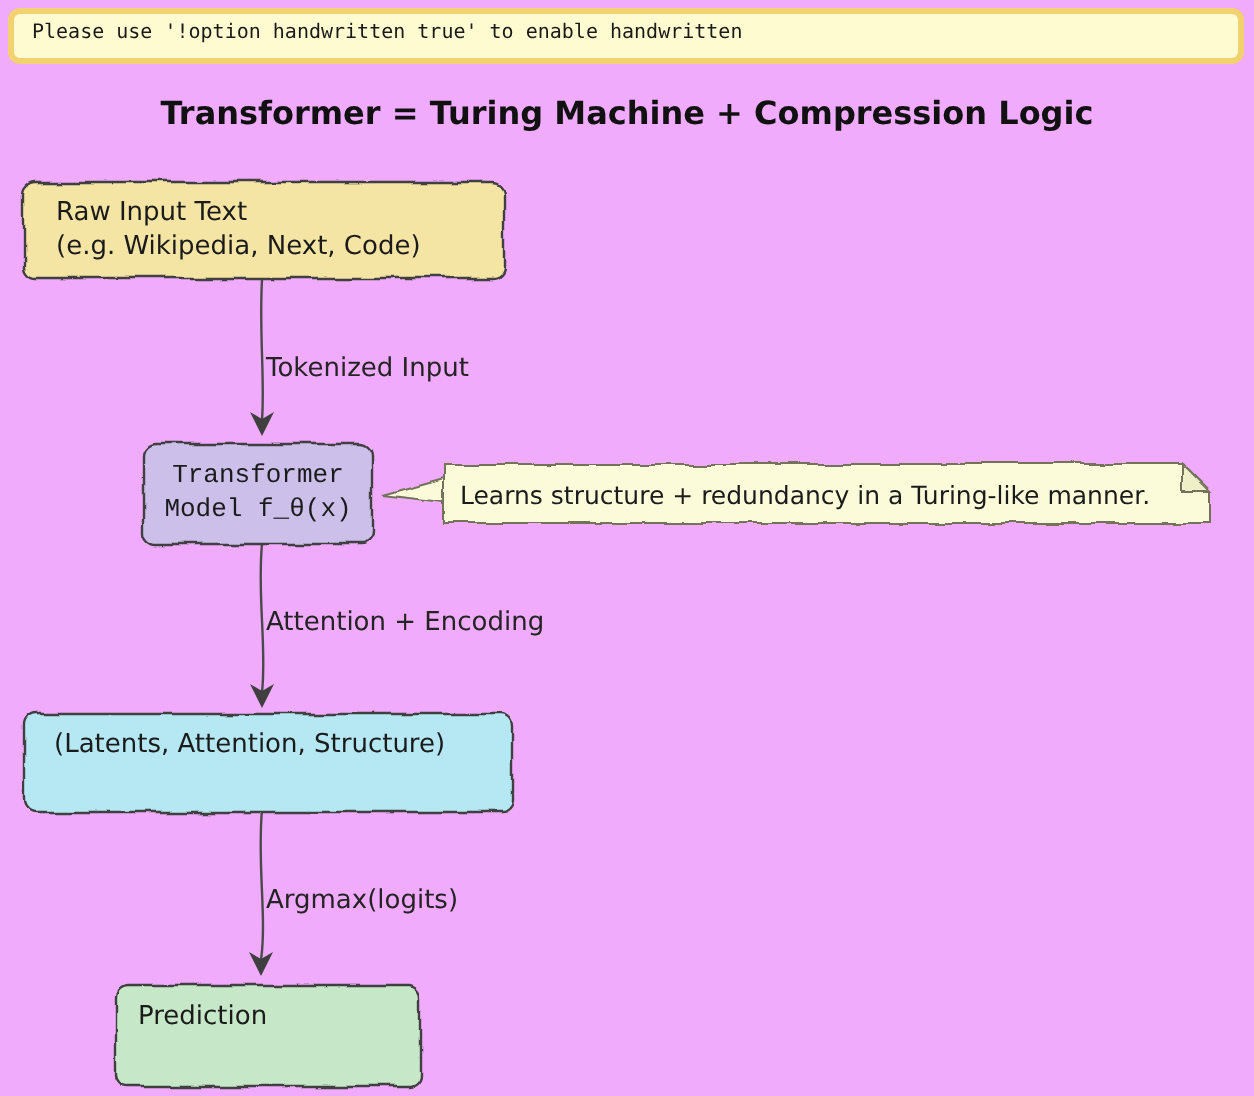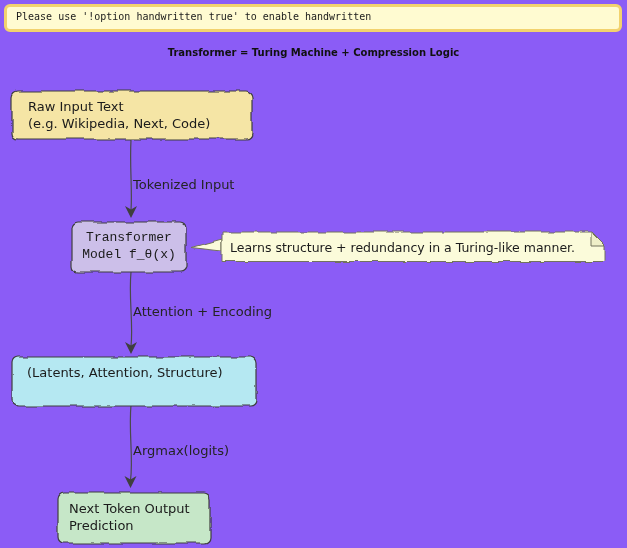--- a/index.html
+++ b/index.html
@@ -1,29 +1,29 @@
 <!DOCTYPE html>
 <html><head>
 <meta charset="utf-8">
 <style>
   html,body{margin:0;padding:0;background:#fdeedd;}
   .canvas{
-    position:relative;width:627px;height:548px;background:#8b5cf6;
+    position:relative;width:627px;height:548px;background:#f0abfc;
     font-family:"DejaVu Sans",sans-serif;overflow:hidden;
   }
   .banner{
     position:absolute;left:4px;top:4px;width:618px;height:28px;
     box-sizing:border-box;background:#fffbd1;border:3px solid #f2d26e;
     border-radius:6px;padding:4px 0 0 9px;
     font-family:"DejaVu Sans Mono",monospace;font-size:10px;color:#1a1a1a;
     white-space:nowrap;
   }
   .title{
     position:absolute;top:47px;left:0;width:100%;text-align:center;
-    font-weight:bold;font-size:10px;color:#111;
+    font-weight:bold;font-size:16px;color:#111;
   }
   svg.diagram{position:absolute;left:0;top:0;}
   .node-label{
     position:absolute;font-size:13px;line-height:17px;color:#1b1b1b;
     white-space:nowrap;
   }
   .node-label.centered{text-align:center;font-family:Liberation Mono, monospace;}
   .edge-label{
     position:absolute;font-size:13px;color:#242424;white-space:nowrap;
   }
@@ -83,21 +83,20 @@
   <div class="node-label centered" style="left:72px;top:229px;width:114px;">
     <div>Transformer</div>
     <div>Model f_θ(x)</div>
   </div>
 
   <div class="node-label" style="left:27px;top:364px;">
     <div>(Latents, Attention, Structure)</div>
   </div>
 
   <div class="node-label" style="left:69px;top:500px;">
-    <div>Next Token Output</div>
     <div>Prediction</div>
   </div>
 
   <div class="note-label" style="left:230px;top:240px;">Learns structure + redundancy in a Turing-like manner.</div>
 
   <div class="edge-label" style="left:133px;top:177px;">Tokenized Input</div>
   <div class="edge-label" style="left:133px;top:304px;">Attention + Encoding</div>
   <div class="edge-label" style="left:133px;top:443px;">Argmax(logits)</div>
 
 </div>

